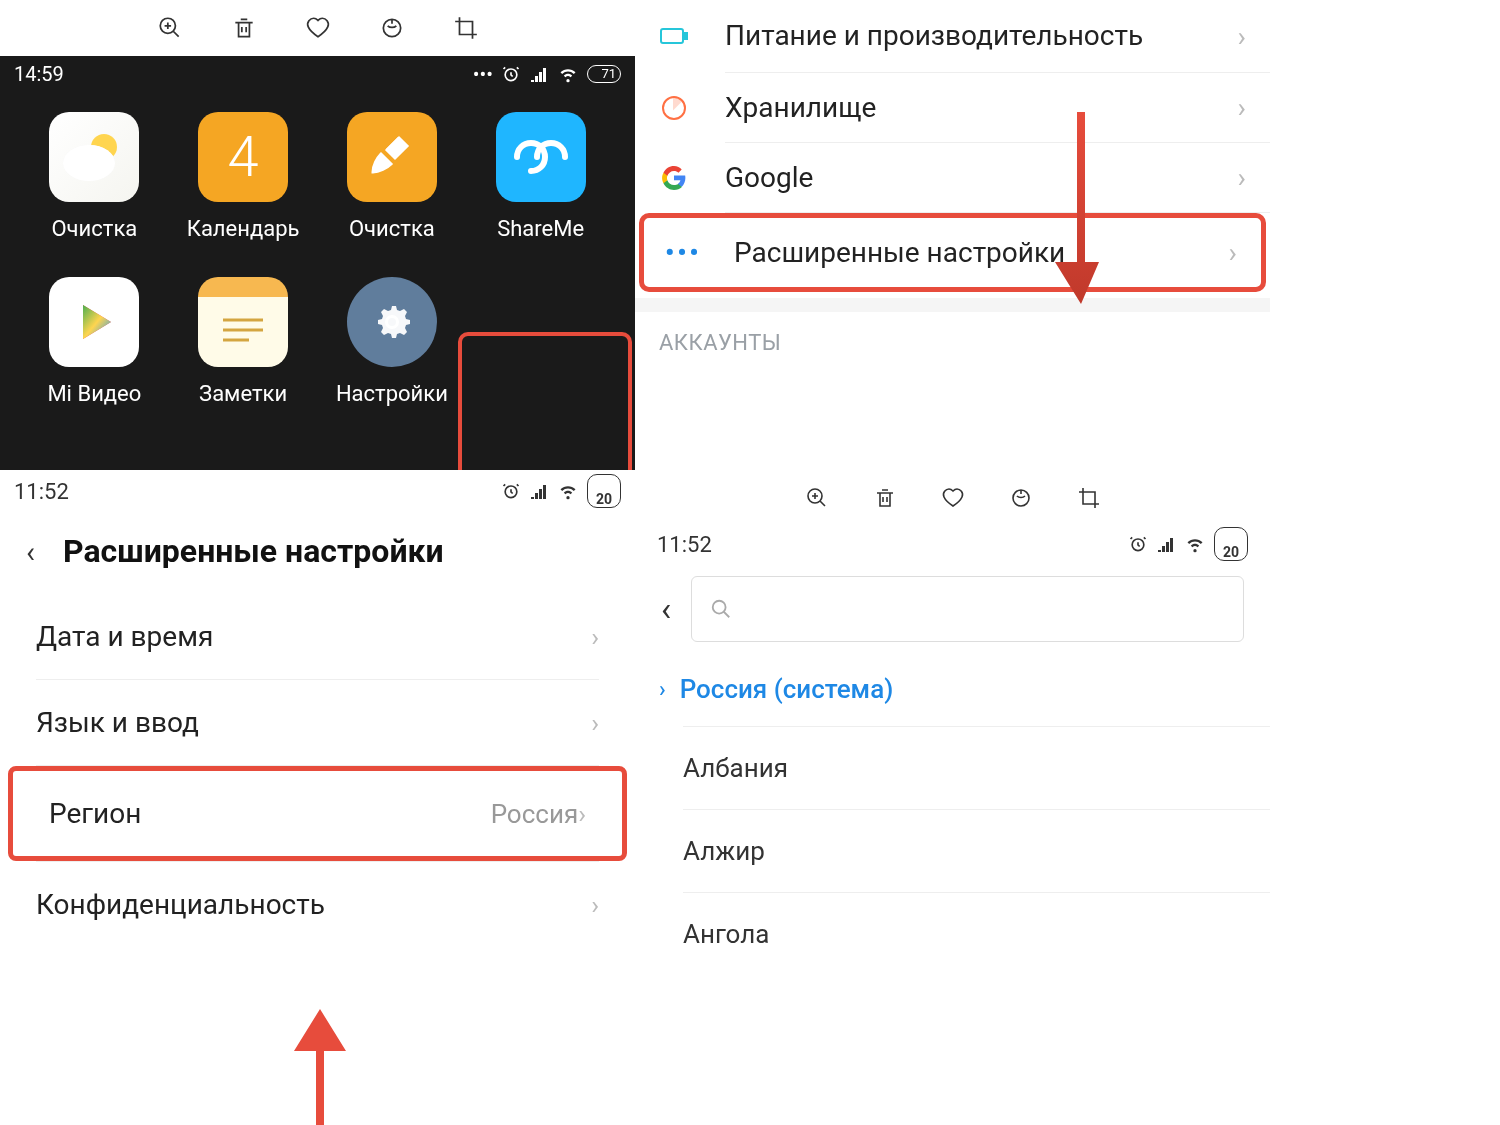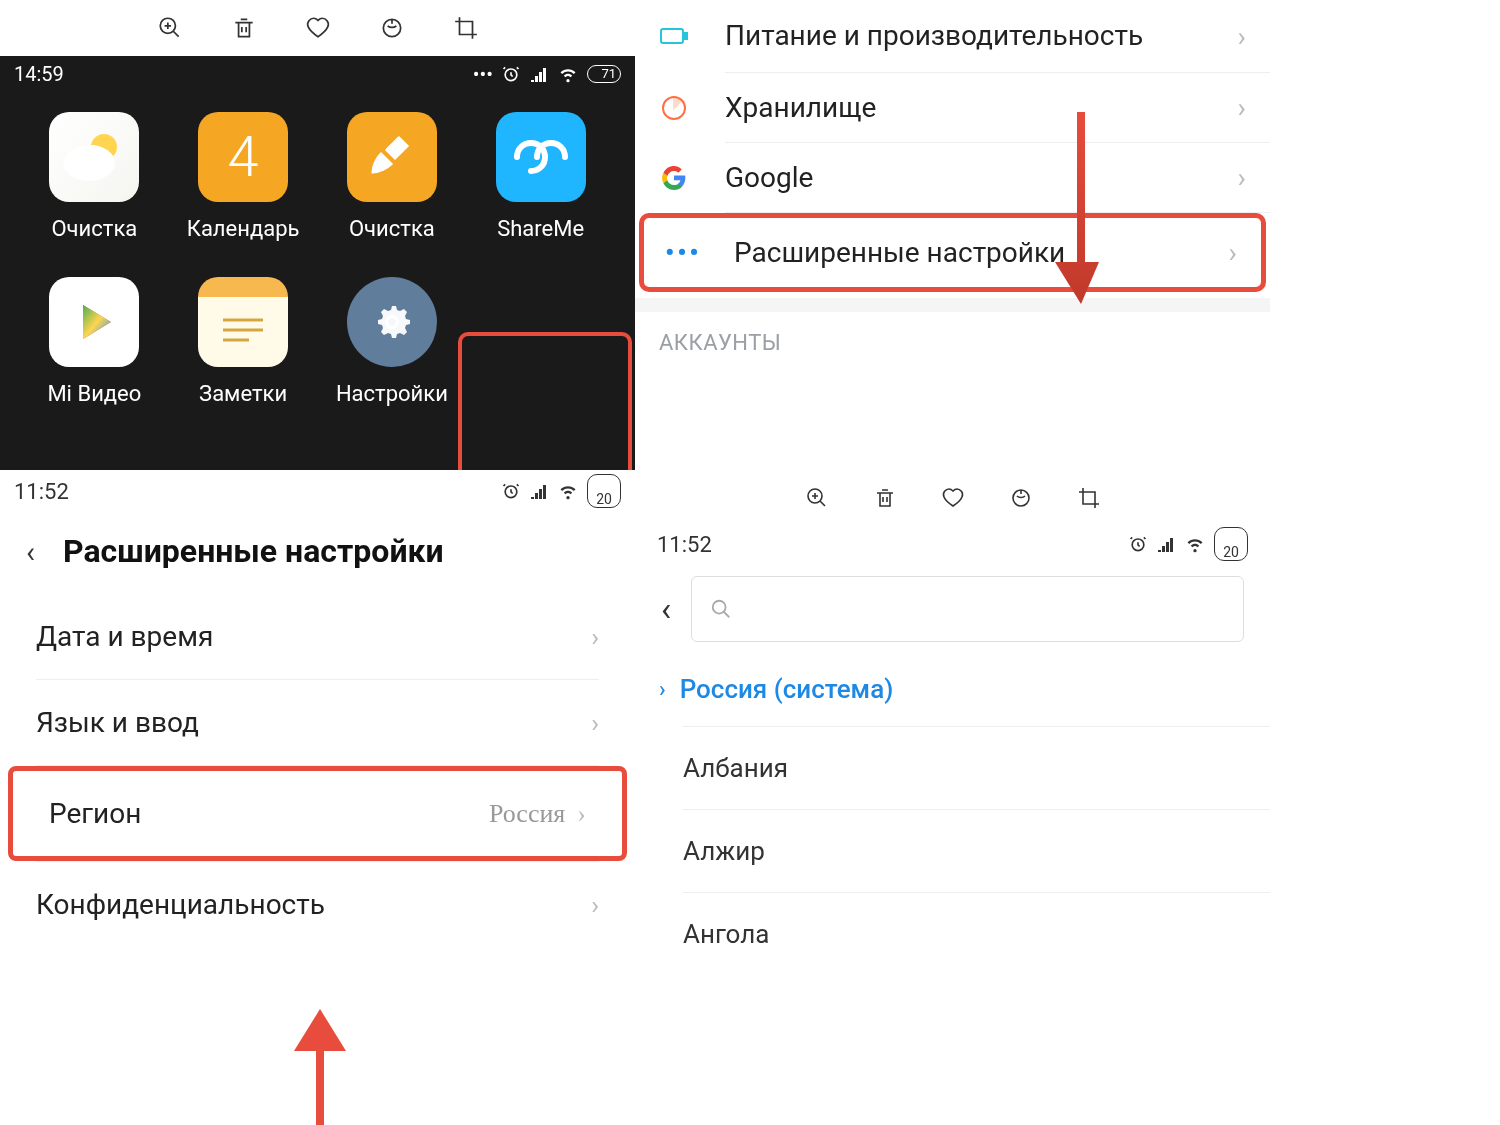--- a/index.html
+++ b/index.html
@@ -72,30 +72,30 @@
     position: absolute; left: 416px; top: 108px; pointer-events:none;
   }
   
   .panel3 { background: #fff; position: relative; }
   .statusbar-light {
     height: 42px; display: flex; justify-content: space-between; align-items: center;
     padding: 0 14px; color: #333; font-size: 22px;
   }
   .battery-pill-dark {
     border: 1.5px solid #333; border-radius: 10px; font-size: 14px;
-    min-width: 34px; text-align: center; line-height: 17px; height: 19px; padding: 16px 4px;
+    min-width: 34px; text-align: center; line-height: 17px; height: 19px; padding: 16px 4px; font-weight: bold;
   }
   .header3 { display: flex; align-items: center; gap: 28px; padding: 20px 26px 24px 26px; }
   .back-btn { font-size: 30px; color: #333; }
   .header3-title { font-size: 32px; font-weight: 700; color: #111; }
   .list3-row {
     display: flex; align-items: center; justify-content: space-between;
     padding: 26px 36px; font-size: 28px; color: #222;
   }
-  .list3-row .right { color: #999; display: flex; align-items: center; gap: 12px; font-size: 26px; font-family: Liberation Serif, serif; }
+  .list3-row .right { color: #999; display: flex; align-items: center; font-size: 26px; }
   .list3-row .chev { color: #bbb; font-size: 26px; }
   .divider3 { height: 1px; background: #eee; margin: 0 36px; }
   .row-hl3 {
     border: 5px solid #e74c3c; border-radius: 8px; margin: 0 8px;
   }
   .arrow-up {
     position: absolute; left: 290px; bottom: 0px; pointer-events:none;
   }
   
   .panel4 { background: #fff; position: relative; }

